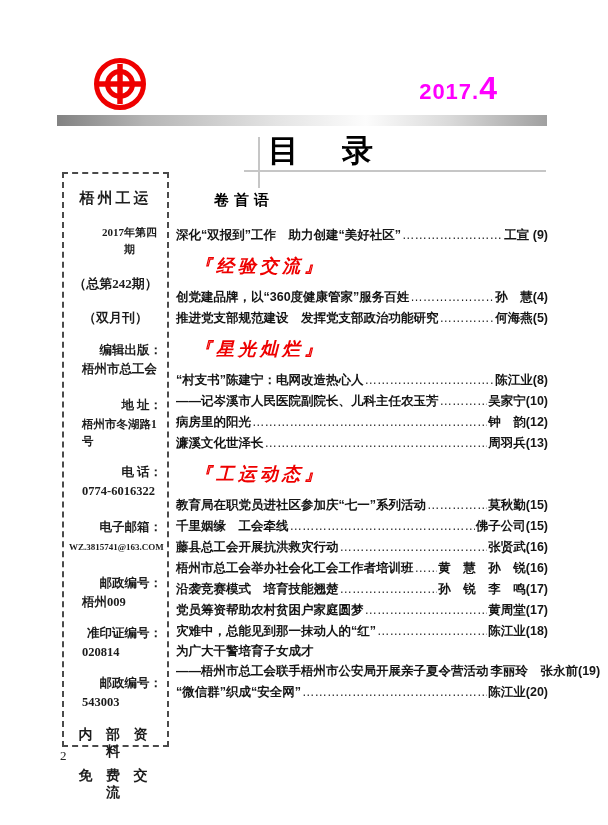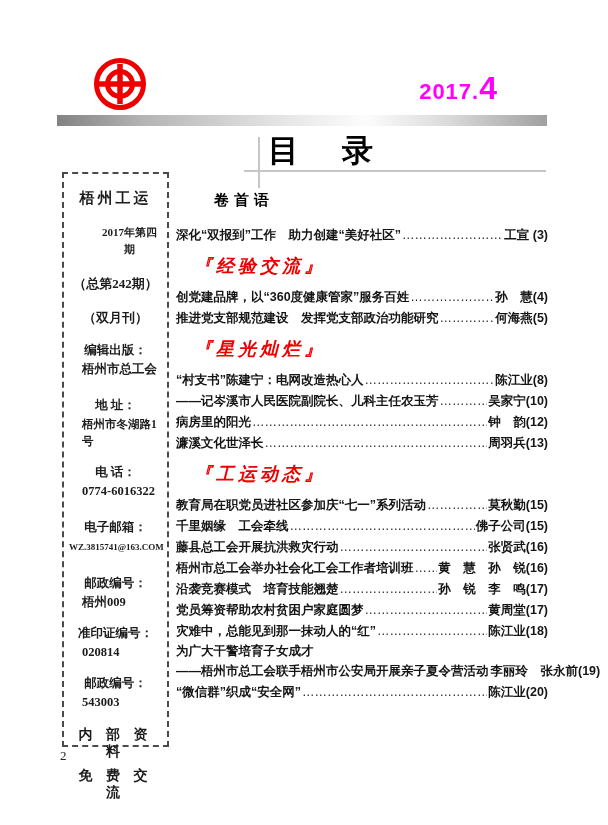--- a/index.html
+++ b/index.html
@@ -31,21 +31,21 @@
   
   .sidebar{
     position:absolute; left:62px; top:172px; width:107px; height:575px;
     border:2px dashed #4a4a4a; box-sizing:border-box; padding:8px 5px 0 5px;
     font-size:13px; font-weight:bold; text-align:center; line-height:17px;
   }
   .sb-name{font-size:15px; letter-spacing:3px; margin-top:8px;}
   .sb-issue{margin-top:17px; font-size:11px;margin-left:28px;}
   .sb-total{margin-top:17px; font-size:13px;}
   .sb-freq{margin-top:17px; font-size:13px;}
-  .sb-label{margin-top:16px; text-align:center; font-size:12.5px;}
+  .sb-label{margin-top:16px; text-align:right; font-size:12.5px;}
   .sb-val{margin-top:2px; text-align:left; font-size:12.5px;margin-left:13px;}
   .sb-val-sm{margin-top:3px; text-align:center; font-size:9px; letter-spacing:0; white-space:nowrap;}
   .sb-addr{font-size:11.5px;}
   .mt-lg{margin-top:19px;}
   .mt-md{margin-top:14px;}
   .sb-internal1{margin-top:15px; letter-spacing:5px; font-size:14px;}
   .sb-internal2{margin-top:7px; letter-spacing:5px; font-size:14px;}
   
   .toc-main{
     position:absolute; left:176px; top:190px; width:372px;
@@ -109,21 +109,21 @@
     <div class="sb-val">543003</div>
     <div class="sb-internal1">内 部 资 料</div>
     <div class="sb-internal2">免 费 交 流</div>
   </div>
 
   <div class="toc-main">
       <div class="sec-plain">卷首语</div>
       <div class="entry">
         <span class="t">深化“双报到”工作　助力创建“美好社区”</span>
         <span class="leader">………………………………………………………………………………………………………………………………………………………………</span>
-        <span class="ap">工宣 (3)</span>
+        <span class="ap">工宣 (9)</span>
       </div>
       <div class="sec-red">『经验交流』</div>
       <div class="entry">
         <span class="t">创党建品牌，以“360度健康管家”服务百姓</span>
         <span class="leader">………………………………………………………………………………………………………………………………………………………………</span>
         <span class="ap">孙　慧(4)</span>
       </div>
       <div class="entry">
         <span class="t">推进党支部规范建设　发挥党支部政治功能研究</span>
         <span class="leader">………………………………………………………………………………………………………………………………………………………………</span>

